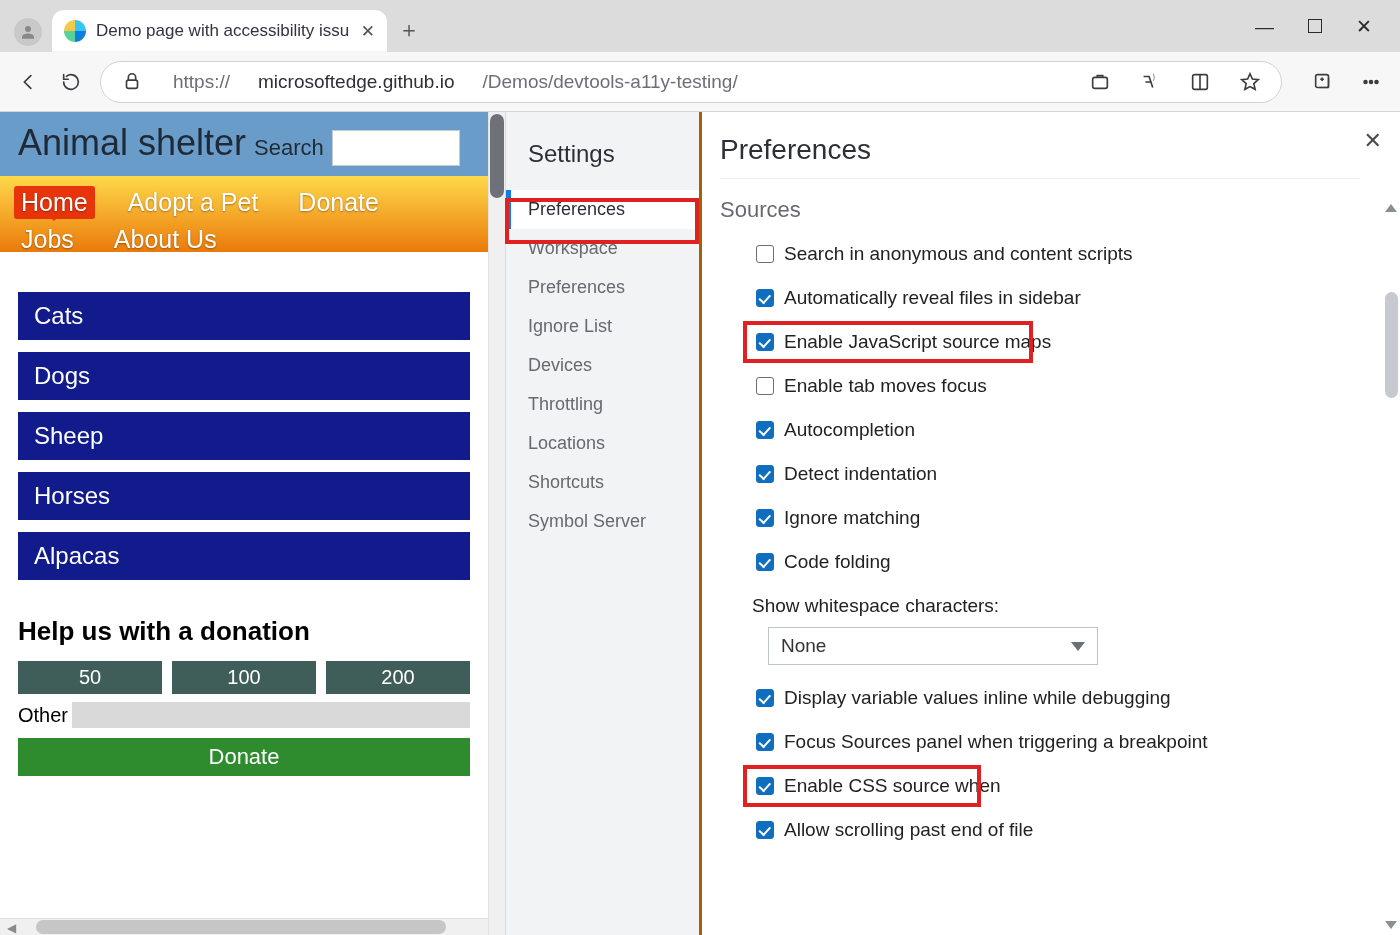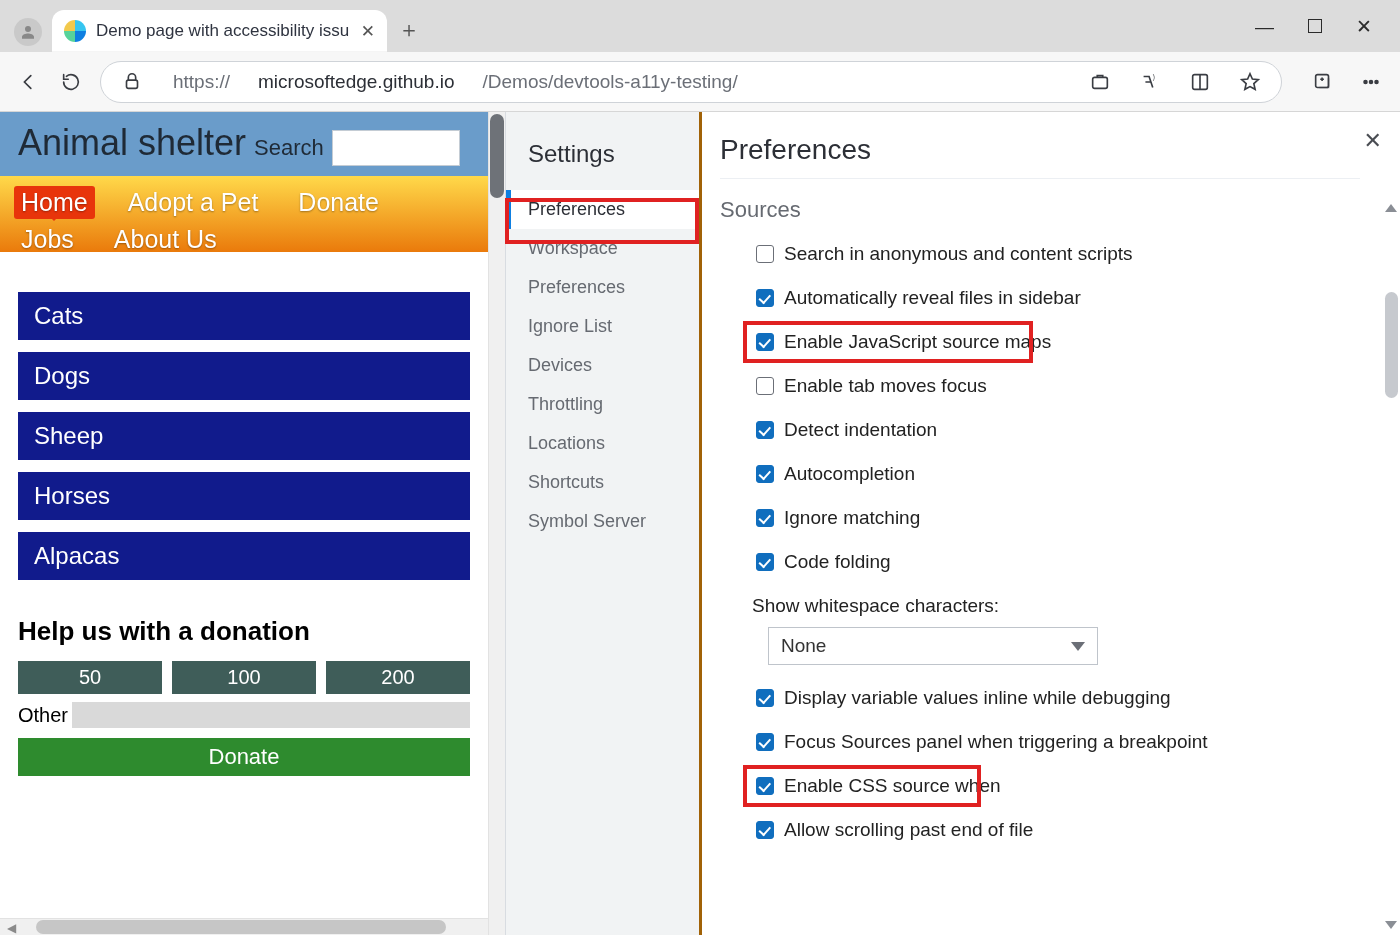--- a/index.html
+++ b/index.html
@@ -274,25 +274,25 @@
           <div class="opt">
             <span class="cb checked"></span>
             <span>Enable JavaScript source maps</span>
           </div>
           <div class="opt">
             <span class="cb"></span>
             <span>Enable tab moves focus</span>
           </div>
           <div class="opt">
             <span class="cb checked"></span>
+            <span>Autocompletion</span>
+          </div>
+          <div class="opt">
+            <span class="cb checked"></span>
             <span>Detect indentation</span>
-          </div>
-          <div class="opt">
-            <span class="cb checked"></span>
-            <span>Autocompletion</span>
           </div>
           <div class="opt">
             <span class="cb checked"></span>
             <span>Ignore matching</span>
           </div>
           <div class="opt">
             <span class="cb checked"></span>
             <span>Code folding</span>
           </div>
           <div class="sub-lbl">Show whitespace characters:</div>

